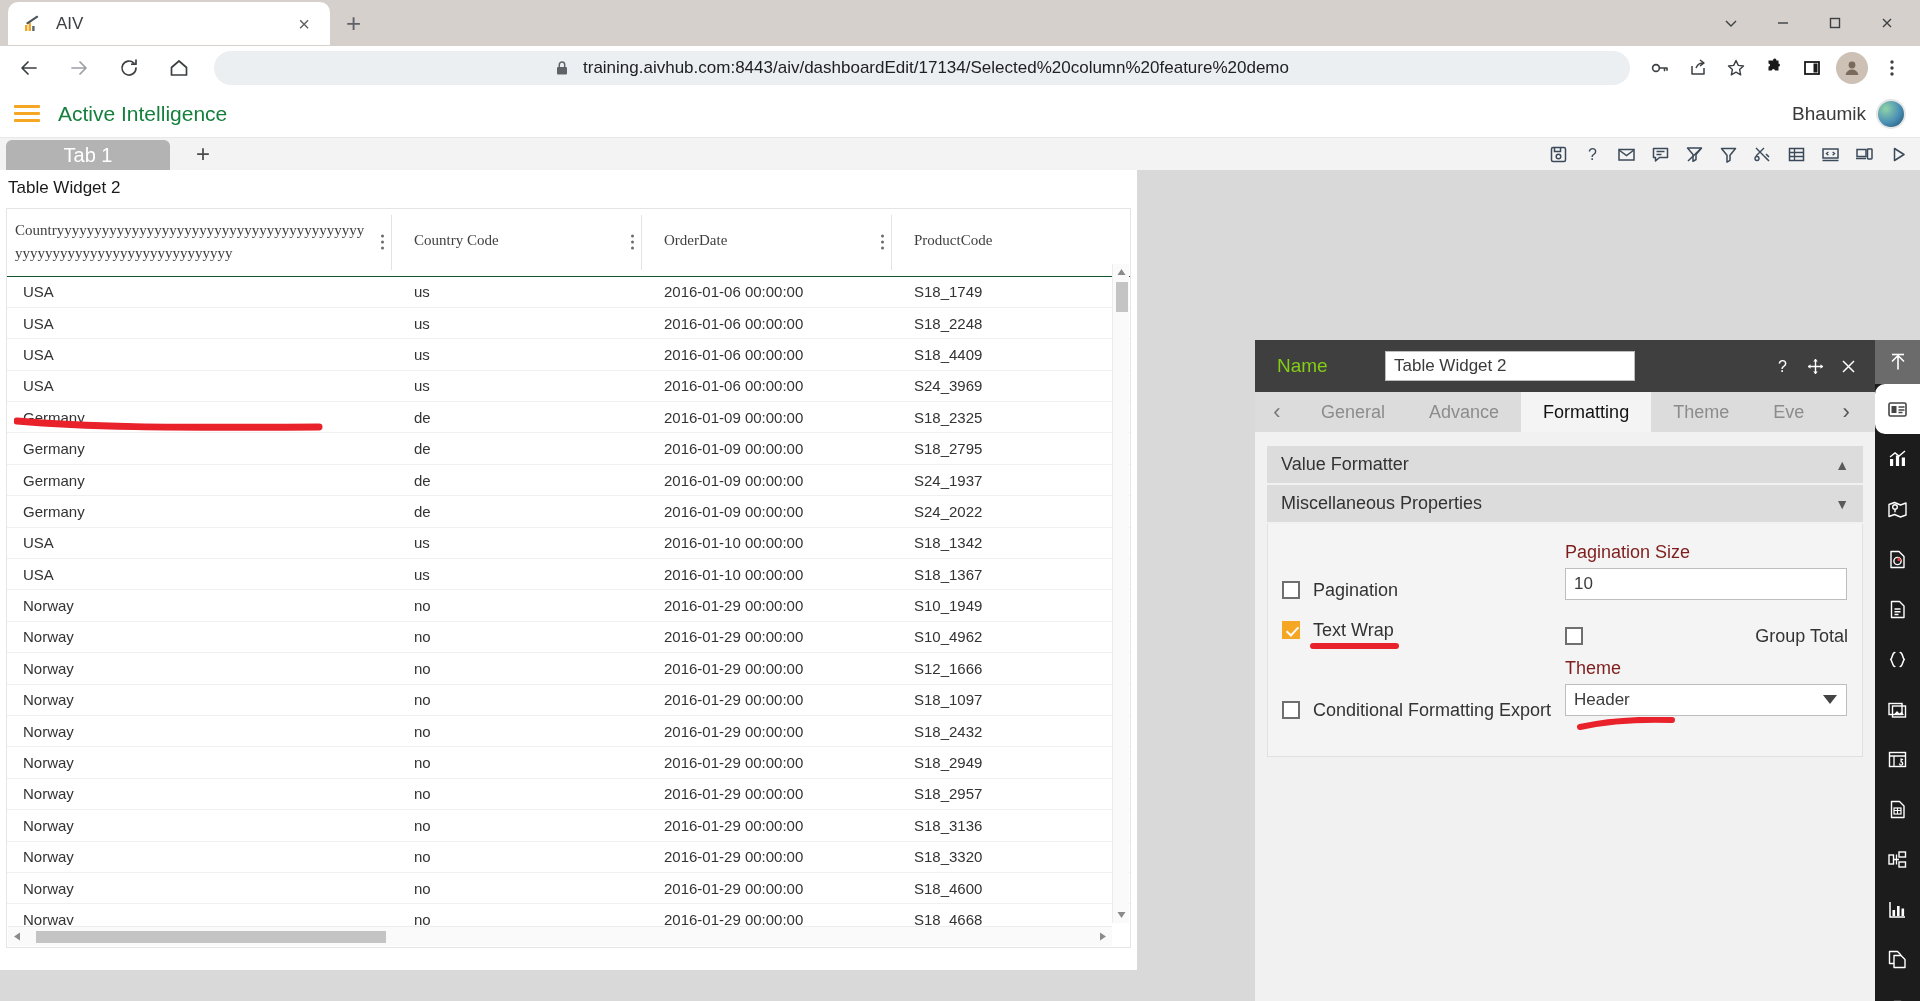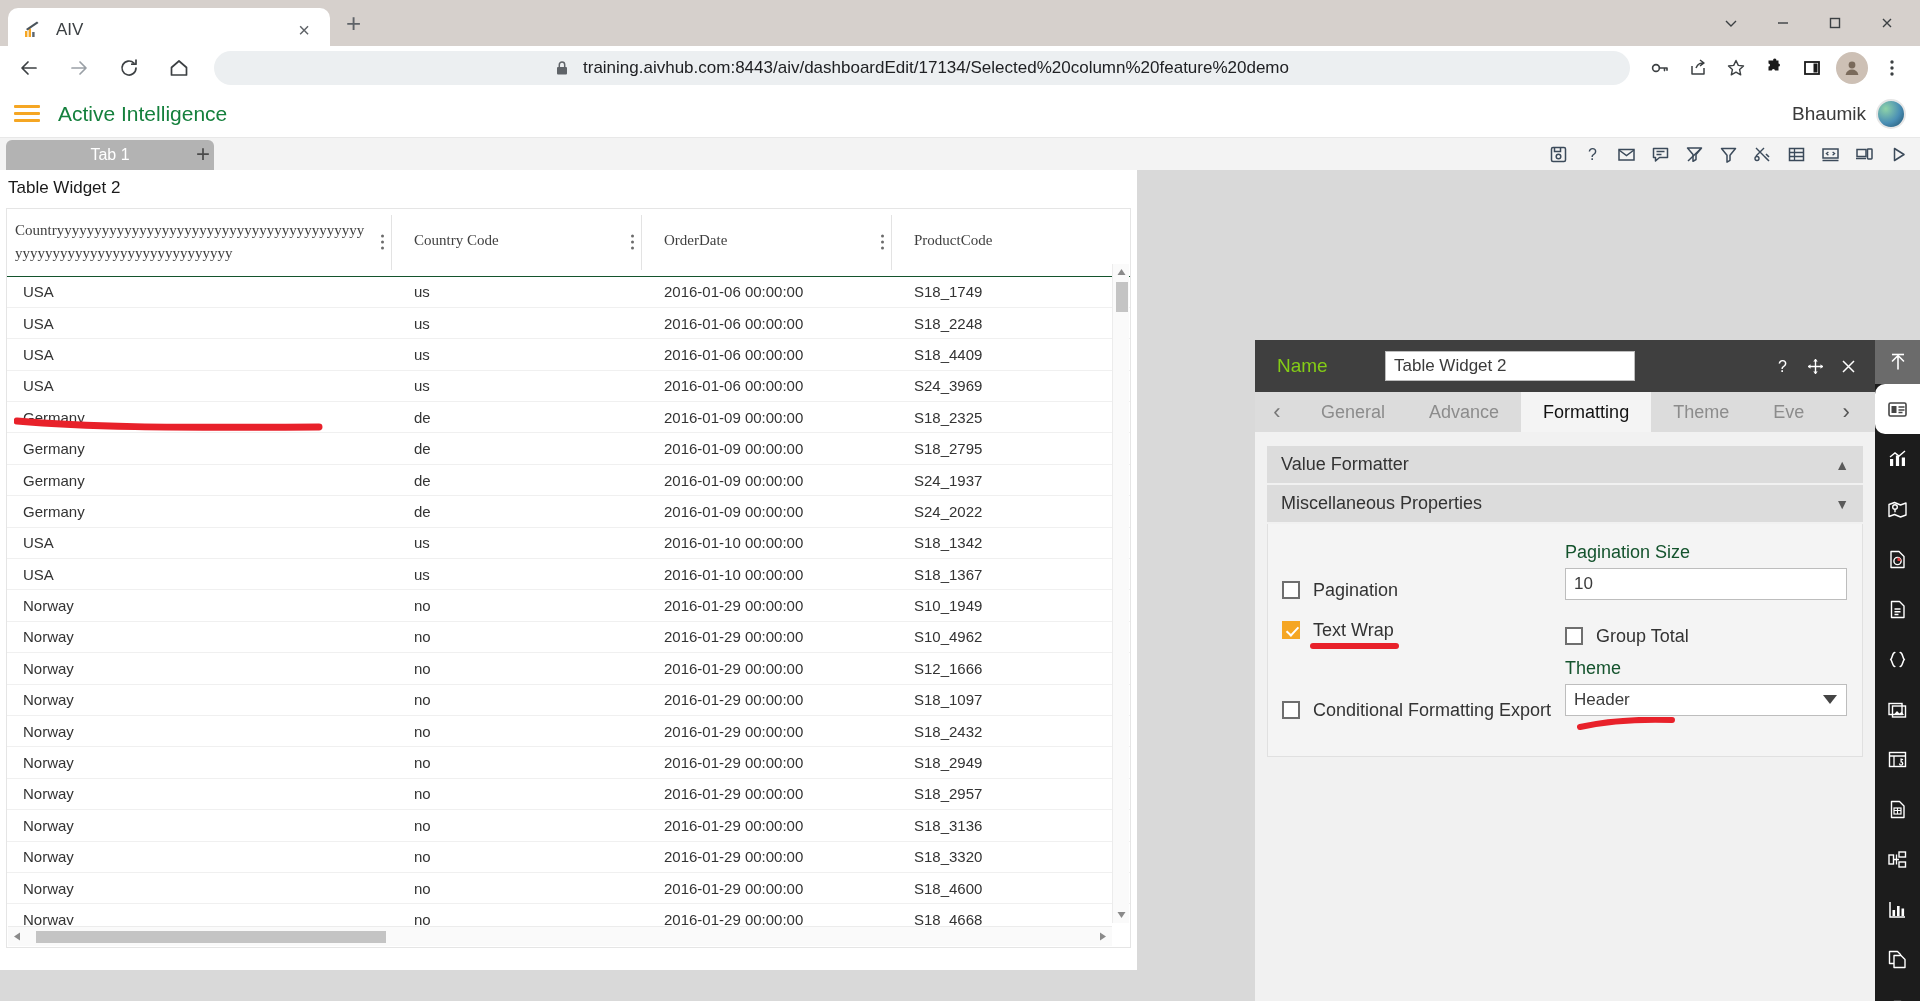--- a/index.html
+++ b/index.html
@@ -6,21 +6,21 @@
   html, body {
     width: 1920px; height: 1001px;
     font-family: "Liberation Sans", sans-serif;
     background: #fff; overflow: hidden;
   }
 
   
   #browser-chrome { position: absolute; left:0; top:0; width:1920px; height:90px; background:#d6d0cc; }
   #tabstrip { position:absolute; left:0; top:0; width:1920px; height:46px; }
   #tab-aiv {
-    position:absolute; left:8px; top:8px; width:322px; height:43px;
+    position:absolute; left:8px; top:2px; width:322px; height:43px;
     background:#fff; border-radius:10px 10px 0 0;
     display:flex; align-items:center; padding:0 14px;
   }
   #tab-aiv .favicon { width:20px; height:20px; position:relative; flex:0 0 auto; }
   #tab-aiv .tab-title { font-size:17px; color:#3c4043; margin-left:14px; flex:1; }
   #tab-close { font-size:20px; color:#5f6368; width:24px; text-align:center; cursor:pointer; line-height:1; }
   #tab-new { position:absolute; left:346px; top:10px; font-size:26px; color:#5f6368; cursor:pointer; line-height:1; font-weight:300;}
   #win-btns { position:absolute; right:10px; top:2px; display:flex; align-items:center; height:42px; gap:6px; }
   #win-btns div { width:46px; height:42px; display:flex; align-items:center; justify-content:center;
      color:#3c4043; font-size:18px; cursor:pointer; }
@@ -45,22 +45,22 @@
   #hamburger span { display:block; height:3px; background:#f5a623; margin:4px 0; border-radius:1px;}
   #app-title { margin-left:18px; font-size:21px; color:#15803d; }
   #user-area { margin-left:auto; display:flex; align-items:center; margin-right:14px; gap:10px;}
   #user-name { font-size:19px; color:#3a3a3a; }
   #user-avatar { width:30px; height:30px; border-radius:50%;
      background:radial-gradient(circle at 30% 30%, #8fd3a8 0%, #4a8fb5 55%, #1f4f6b 100%);
      border:2px solid #e6e6e6; }
 
   
   #tabbar-row { position:absolute; left:0; top:138px; width:1920px; height:32px; background:#f3f3f3; }
-  #wtab1 { position:absolute; left:6px; top:2px; width:208px; height:30px; background:#b3b3b3;
-     border-radius:6px 6px 0 0; color:#fff; font-size:16px; display:flex; align-items:center; justify-content:center; cursor:pointer;}
+  #wtab1 { position:absolute; left:6px; top:2px; width:164px; height:30px; background:#b3b3b3;
+     border-radius:6px 6px 0 0; color:#fff; font-size:20px; display:flex; align-items:center; justify-content:center; cursor:pointer;}
   #wtab-add { position:absolute; left:196px; top:3px; font-size:24px; color:#4a4a4a; cursor:pointer; line-height:26px; font-weight:300;}
   #header-icons { position:absolute; right:6px; top:0; height:32px; display:flex; align-items:center; gap:2px; }
   .hi { width:32px; height:30px; display:flex; align-items:center; justify-content:center; cursor:pointer; color:#3b4a5a; }
 
   
   #canvas { position:absolute; left:0; top:170px; width:1920px; height:831px; background:#d9d9d9; }
   #widget { position:absolute; left:0; top:0; width:1137px; height:800px; background:#fff; }
   #widget-title { font-size:17px; color:#1a1a1a; padding:8px 0 6px 8px; }
 
   #table-wrap { position:absolute; left:6px; top:38px; width:1125px; height:740px; border:1px solid #e5e5e5; background:#fff; overflow:hidden;}
@@ -117,21 +117,21 @@
      display:flex; }
   .col-l { width:290px; }
   .col-r { width:290px; }
   .cbrow { display:flex; align-items:center; height:40px; }
   .cb { width:18px; height:18px; border:2px solid #6f6f6f; background:#fff; display:inline-block;
      flex:0 0 auto; cursor:pointer; }
   .cb.checked { background:#f5a623; border-color:#f5a623; position:relative; }
   .cb.checked::after { content:""; position:absolute; left:5px; top:1px; width:5px; height:10px;
      border:solid #fff; border-width:0 2px 2px 0; transform:rotate(43deg); }
   .cbl { margin-left:13px; font-size:18px; color:#333; }
-  .fld-label { font-size:18px; color:#14532d; margin-bottom:5px; }
+  .fld-label { font-size:18px; color:#7f1d1d; margin-bottom:5px; }
   .fld { width:282px; height:32px; border:1px solid #bdbdbd; background:#fff; font-size:17px;
      color:#3b3b3b; padding:0 8px; font-family:"Liberation Sans", sans-serif; }
   .sel-wrap { position:relative; width:282px; }
   .sel-caret { position:absolute; right:10px; top:11px; width:0;height:0;
      border-left:7px solid transparent; border-right:7px solid transparent; border-top:9px solid #444; pointer-events:none;}
 
   
   #rail { position:absolute; right:0; top:170px; width:45px; height:831px; background:#1c1c1c; }
   #rail-top { height:44px; background:#6b6b6b; display:flex; align-items:center; justify-content:center; cursor:pointer;}
   .rail-item { height:50px; display:flex; align-items:center; justify-content:center; cursor:pointer; color:#fff; }
@@ -609,21 +609,21 @@
           </div>
           <div class="cbrow" style="margin-top:40px;">
             <span class="cb"></span>
             <span class="cbl">Conditional Formatting Export</span>
           </div>
         </div>
 
         <div class="col-r">
           <div class="fld-label">Pagination Size</div>
           <input class="fld" value="10" style="">
-          <div class="cbrow" style="margin-top:16px;">
+          <div class="cbrow" style="margin-top:16px;justify-content:space-between;">
             <span class="cb"></span>
             <span class="cbl">Group Total</span>
           </div>
           <div class="fld-label" style="margin-top:2px;">Theme</div>
           <div class="sel-wrap">
             <input class="fld" readonly="" value="Header" style="">
             <span class="sel-caret"></span>
             <svg class="redline" style="left:12px; top:33px; width:100px; height:14px;" viewBox="0 0 100 14">
               <path d="M3 10 C35 3, 65 2, 95 3" stroke="#e8212a" stroke-width="6" fill="none" stroke-linecap="round"></path>
             </svg>

